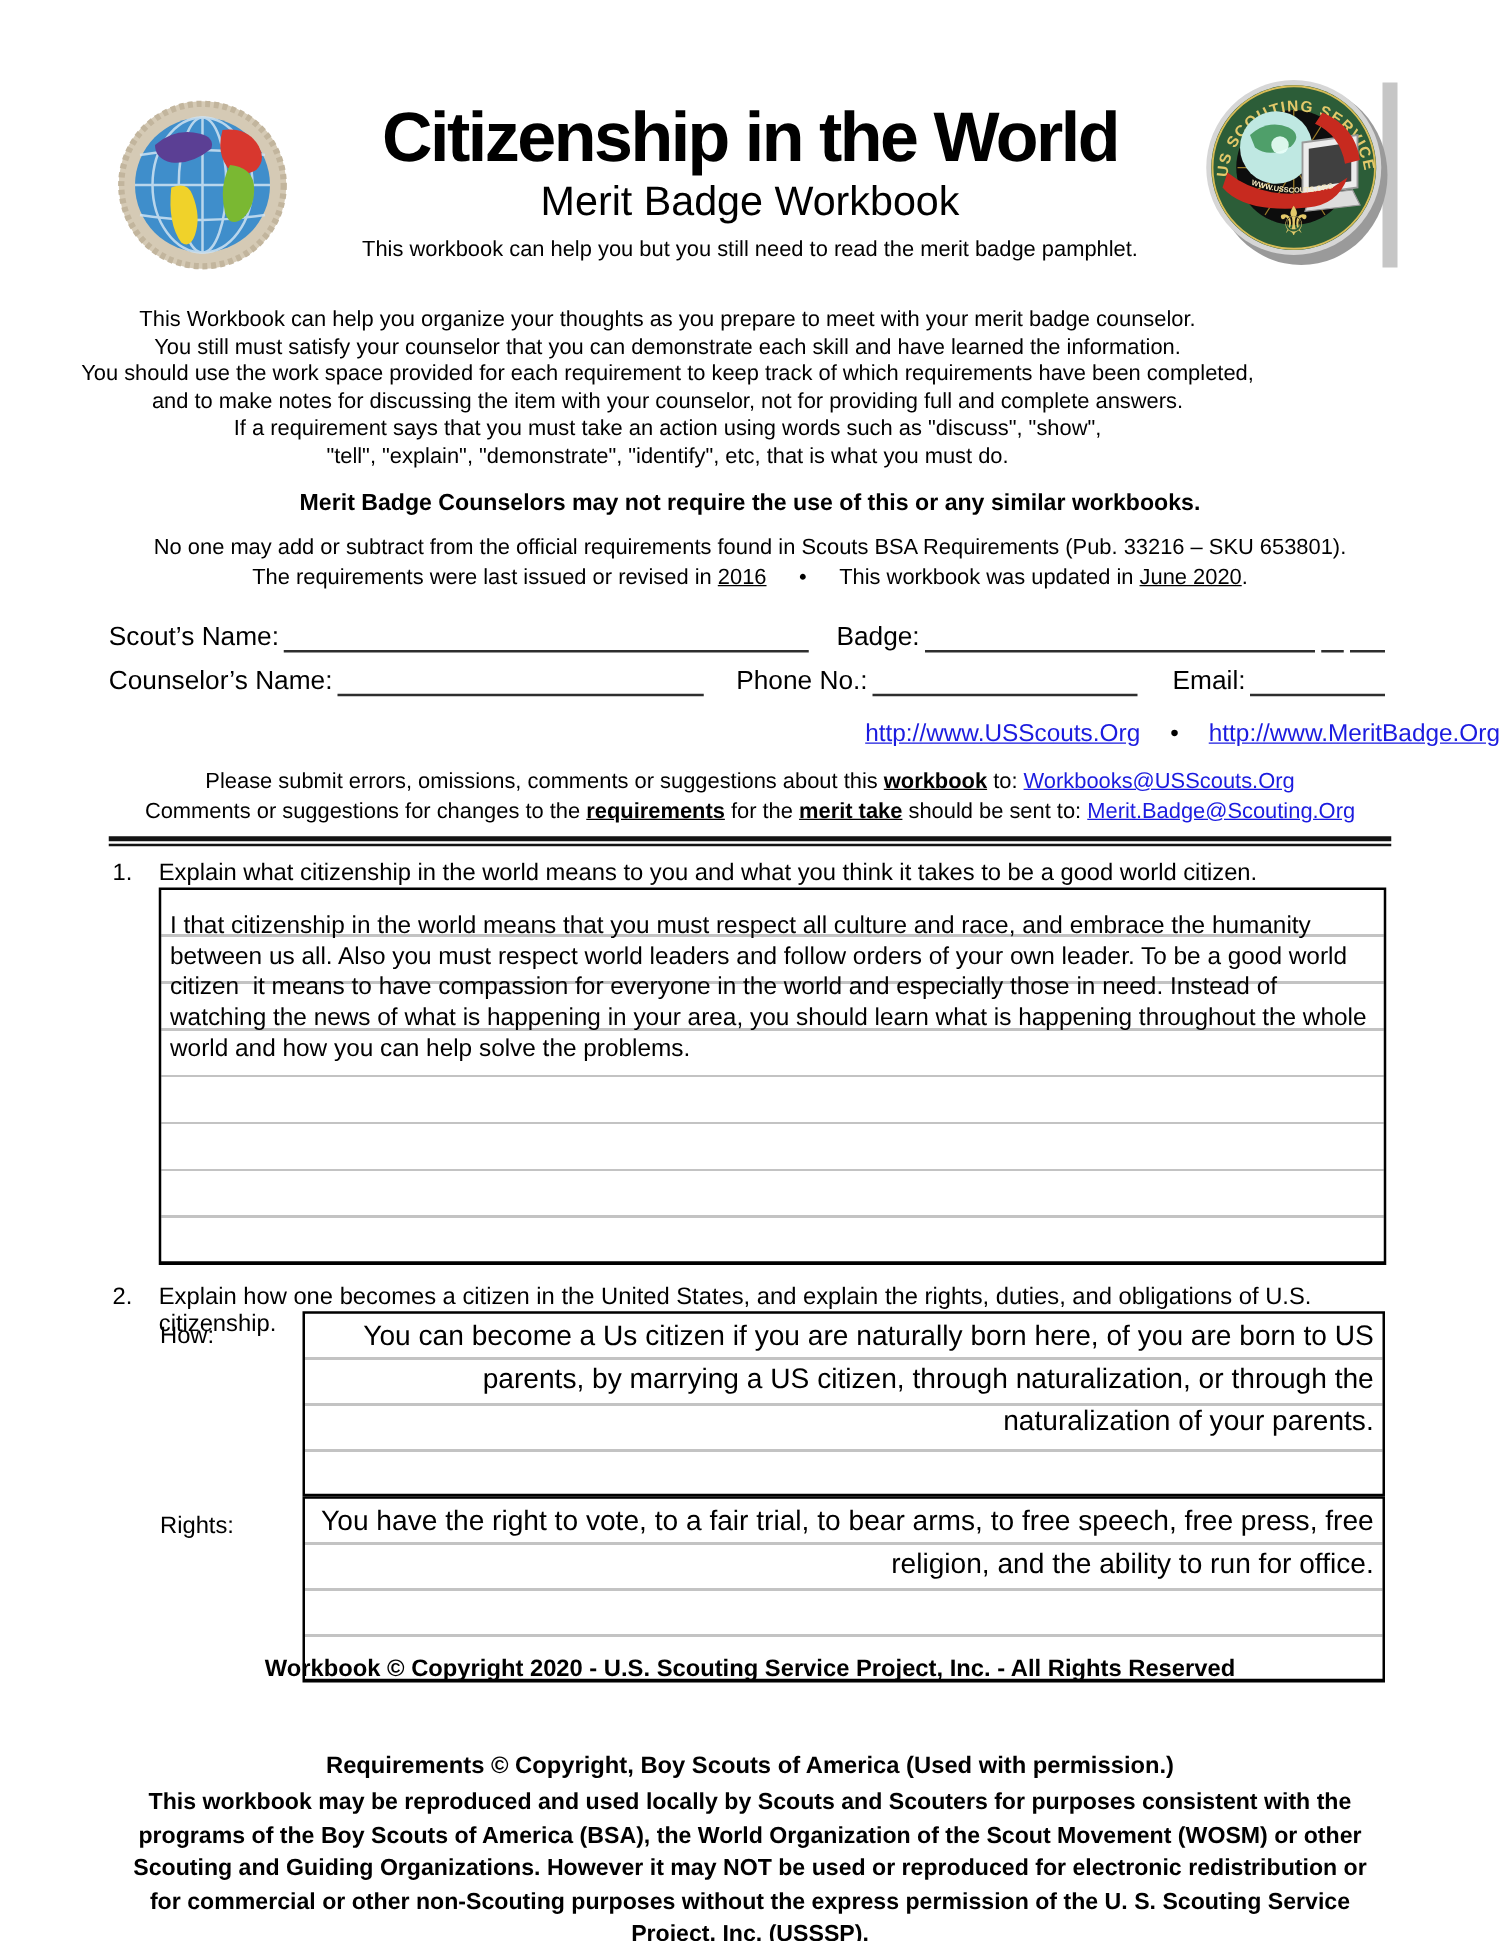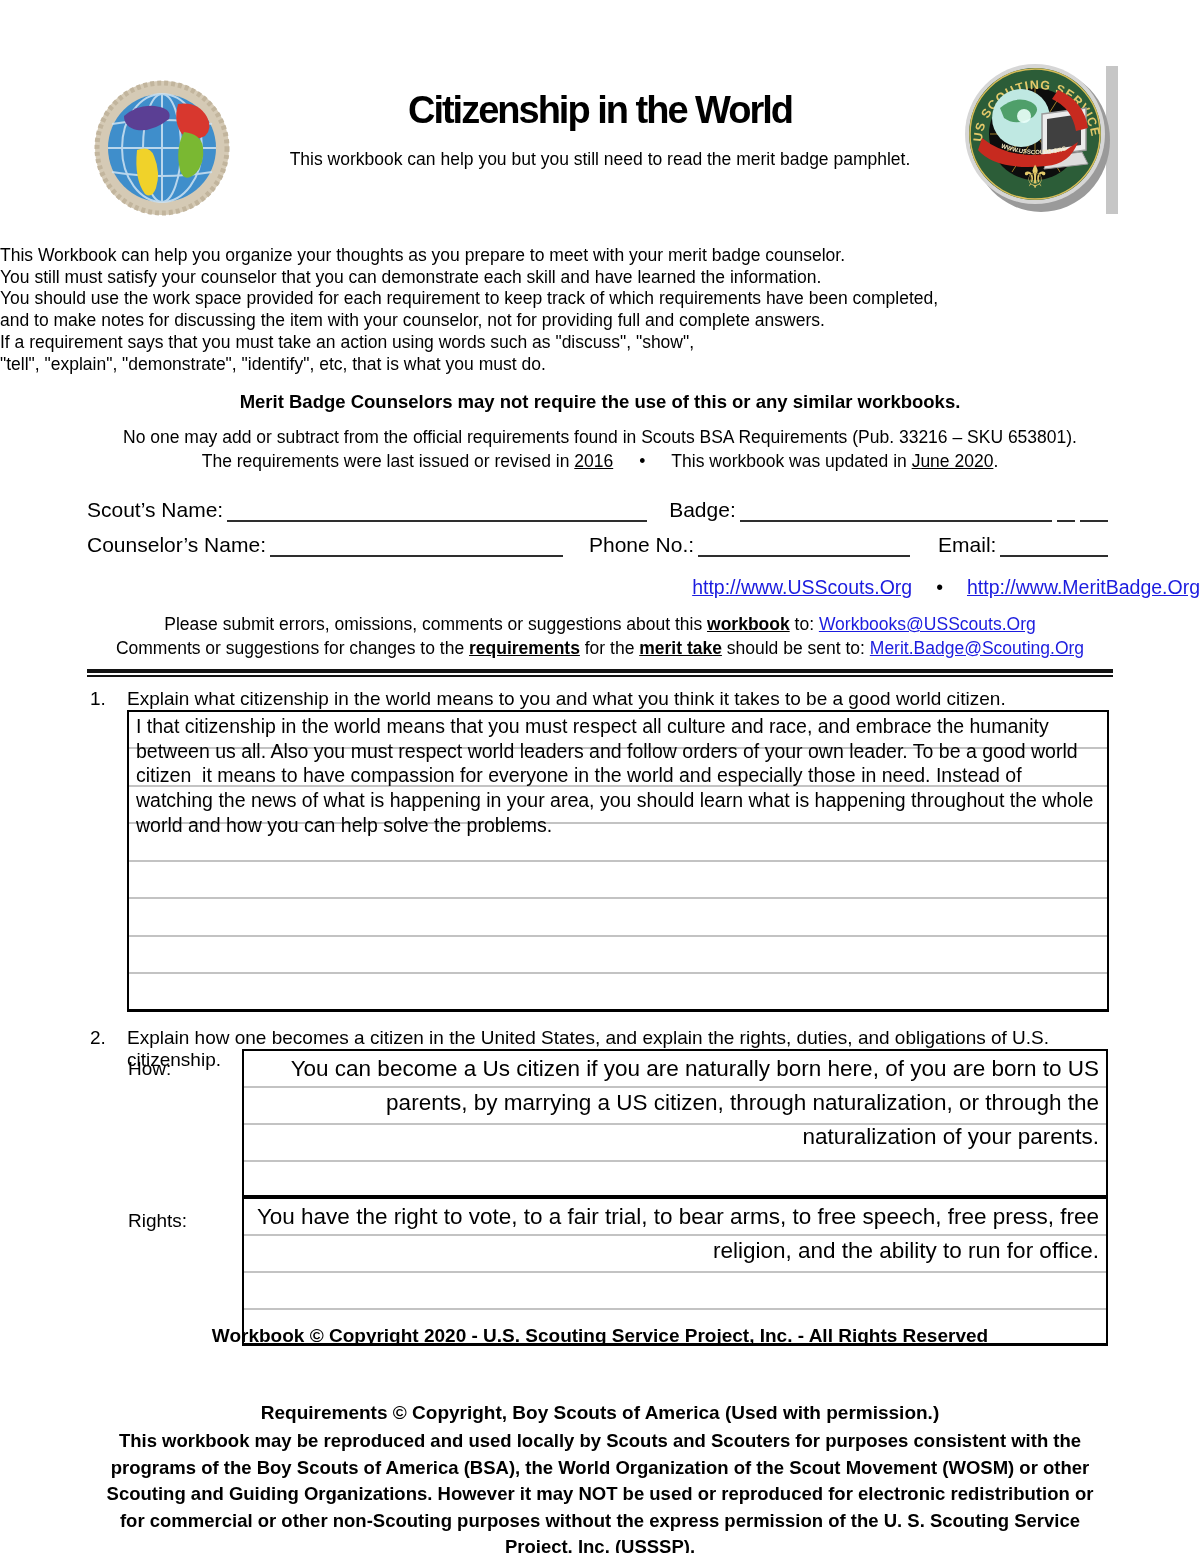--- a/index.html
+++ b/index.html
@@ -5,25 +5,25 @@
   html,body{margin:0;padding:0;background:#ffffff;}
   .page{
     position:relative;width:1200px;height:1553px;background:#ffffff;
     font-family:"Liberation Sans",sans-serif;color:#000;overflow:hidden;
   }
   
   .badge-left{position:absolute;left:92px;top:74px;width:140px;height:152px;}
   .seal-right{position:absolute;left:962px;top:58px;width:150px;height:158px;}
   .seal-strip{position:absolute;left:1106px;top:66px;width:12px;height:148px;background:#c6c6c6;}
   .title-block{position:absolute;left:232px;top:80px;width:736px;text-align:center;}
-  .doc-title{font-size:38px;font-weight:bold;letter-spacing:-2px;line-height:60px;}
+  .doc-title{font-size:56px;font-weight:bold;letter-spacing:-2px;line-height:60px;}
   .doc-subtitle{font-size:33px;line-height:38px;margin-top:2px;}
   .doc-tagline{font-size:17.5px;margin-top:9px;}
   
-  .intro{position:absolute;top:245px;left:0;width:1068px;text-align:left;font-size:17.5px;line-height:21.7px;}
+  .intro{position:absolute;top:245px;left:0;width:1068px;text-align:center;font-size:17.5px;line-height:21.7px;}
   .bold-notice{position:absolute;top:391px;left:0;width:1200px;text-align:center;font-size:18.5px;font-weight:bold;}
   .req-note{position:absolute;top:426px;left:0;width:1200px;text-align:center;font-size:17.5px;line-height:23.5px;}
   .u{text-decoration:underline;}
   .req-bullet{display:inline-block;margin:0 26px;}
   
   .form-row{position:absolute;left:87px;width:1021px;display:flex;align-items:flex-end;font-size:21px;height:26px;}
   .form-row .lbl{white-space:nowrap;padding-right:4px;}
   .blank{border-bottom:2px solid #2e2e2e;height:24px;}
   .unit-tail1{width:18px;margin-left:5px;}
   .unit-tail2{width:28px;margin-left:5px;}
@@ -34,21 +34,21 @@
   .submit-note{position:absolute;top:613px;left:0;width:1200px;text-align:center;font-size:17.5px;line-height:23.5px;}
   .bu{font-weight:bold;text-decoration:underline;}
   
   .divider{position:absolute;top:669px;left:87px;width:1026px;height:2px;border-top:4px solid #131313;border-bottom:2px solid #131313;}
   
   .q-row{position:absolute;left:90px;width:1020px;display:flex;font-size:19px;}
   .q-num{width:37px;flex:0 0 37px;}
   .answer-box{position:absolute;box-sizing:border-box;border:2px solid #000;background:
       repeating-linear-gradient(to bottom,#ffffff 0px,#ffffff 35.4px,#c3c3c3 35.4px,#c3c3c3 37.5px);}
   .bb3{border-bottom-width:3px;}
-  .answer-text{position:absolute;top:2px;left:7px;right:7px;white-space:pre-wrap;}
+  .answer-text{position:absolute;top:16px;left:7px;right:7px;white-space:pre-wrap;}
   .ans-small{font-size:19.5px;line-height:24.7px;}
   .ans-large{font-size:22.5px;line-height:33.8px;top:1px;left:9px;text-align:right;}
   .part-label{position:absolute;left:128px;font-size:19px;}
   
   .footer-line{position:absolute;left:0;width:1200px;text-align:center;font-size:19px;font-weight:bold;}
   .footer-disclaimer{position:absolute;top:1428px;left:95px;width:1010px;text-align:center;font-size:18.5px;font-weight:bold;line-height:26.5px;}
 </style>
 </head>
 <body>
 
@@ -69,20 +69,21 @@
       </g>
       <path d="M32,42 q16,-14 36,-9 q12,3 9,12 q-16,13 -32,11 q-13,-3 -13,-14z" fill="#5b3f94"></path>
       <path d="M86,30 q20,-3 29,13 q6,11 -2,19 q-13,7 -23,-2 q-9,-12 -4,-30z" fill="#d8372e"></path>
       <path d="M45,76 q13,-5 17,6 q7,17 2,32 q-4,11 -11,6 q-11,-15 -8,-44z" fill="#f0d22a"></path>
       <path d="M92,58 q17,2 19,15 q2,17 -8,27 q-11,9 -15,-4 q-5,-21 4,-38z" fill="#7ab832"></path>
     </svg>
   </div>
 
   <div class="title-block">
     <div class="doc-title">Citizenship in the World</div>
+    <div class="doc-subtitle">Merit Badge Workbook</div>
     <div class="doc-tagline">This workbook can help you but you still need to read the merit badge pamphlet.</div>
   </div>
 
   <div class="seal-strip"></div>
   <div class="seal-right">
     <svg width="150" height="158" viewBox="0 0 150 158">
       <defs>
         <path id="arcTop" d="M 20 86 A 55 55 0 1 1 130 86"></path>
         <path id="ribbonArc" d="M 26 84 Q 70 106 118 88"></path>
       </defs>

